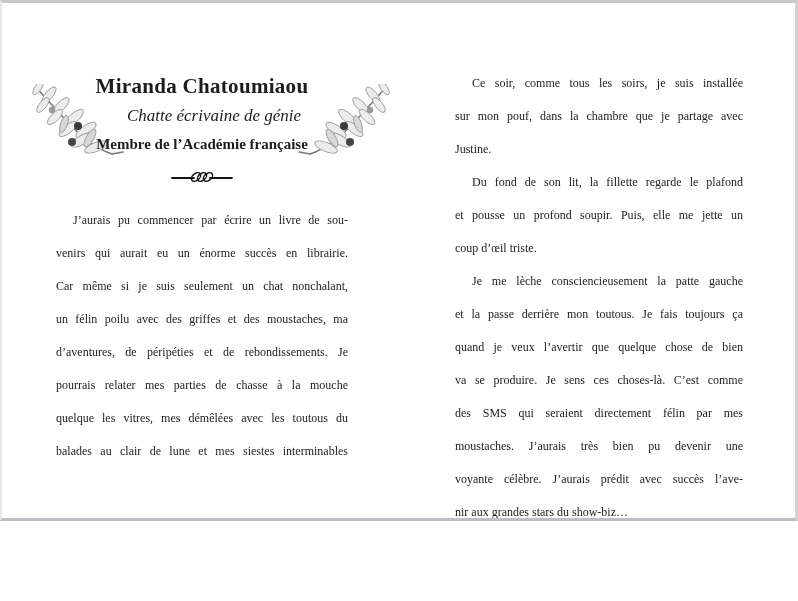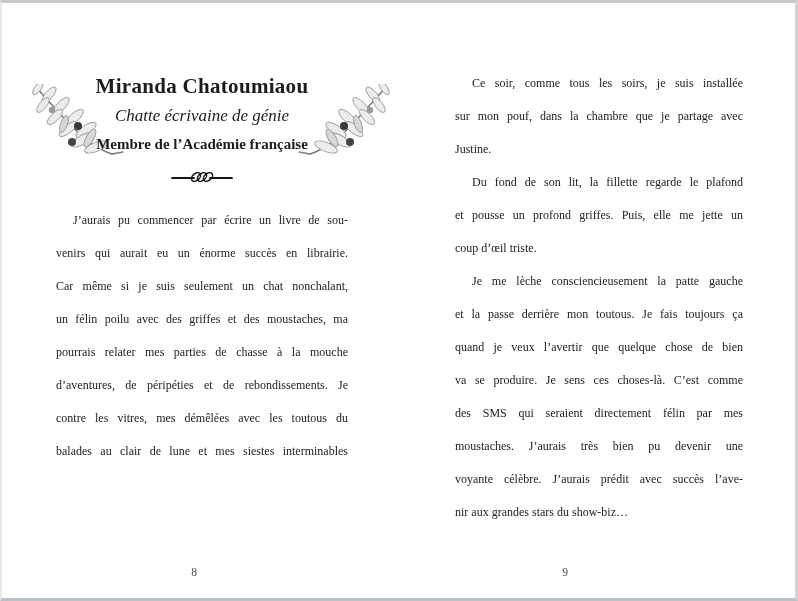--- a/index.html
+++ b/index.html
@@ -1,19 +1,19 @@
 <!DOCTYPE html>
 <html><head>
 <meta charset="utf-8">
 <style>
   html, body { margin: 0; padding: 0; background: #ffffff; }
   .canvas {
     position: relative;
     width: 798px;
-    height: 601px;
+    height: 521px;
     background: #ffffff;
     overflow: hidden;
     font-family: "Liberation Serif", "DejaVu Serif", serif;
     color: #1c1c1c;
   }
   .frame {
     position: absolute;
     inset: 0;
     border-top: 3px solid #c9c9c9;
     border-bottom: 3px solid #bcc0c4;
@@ -26,21 +26,21 @@
   .title {
     position: absolute;
     left: 40px; top: 74px; width: 324px;
     text-align: center;
     font-size: 21px;
     font-weight: bold;
     letter-spacing: 0.3px;
   }
   .subtitle {
     position: absolute;
-    left: 40px; top: 106px; width: 324px;
+    left: 52px; top: 106px; width: 324px;
     text-align: center;
     font-size: 17px;
     font-style: italic;
   }
   .membership {
     position: absolute;
     left: 40px; top: 136px; width: 324px;
     text-align: center;
     font-size: 15px;
     font-weight: bold;
@@ -146,40 +146,40 @@
       <ellipse cx="31" cy="9" rx="5.2" ry="3.4" transform="rotate(-38 31 9)" fill="none" stroke="#161616" stroke-width="1.5"></ellipse>
       <ellipse cx="37" cy="9" rx="5.2" ry="3.4" transform="rotate(-38 37 9)" fill="none" stroke="#161616" stroke-width="1.5"></ellipse>
     </svg>
 
     <div class="bodycol body-left">
         <div class="para">
           <div class="line first">J’aurais pu commencer par écrire un livre de sou-</div>
           <div class="line">venirs qui aurait eu un énorme succès en librairie.</div>
           <div class="line">Car même si je suis seulement un chat nonchalant,</div>
           <div class="line">un félin poilu avec des griffes et des moustaches, ma</div>
+          <div class="line">d’aventures, de péripéties et de rebondissements. Je</div>
           <div class="line">pourrais relater mes parties de chasse à la mouche</div>
-          <div class="line">d’aventures, de péripéties et de rebondissements. Je</div>
-          <div class="line">contre les vitres, mes démêlées avec les toutous du</div>
+          <div class="line">quelque les vitres, mes démêlées avec les toutous du</div>
           <div class="line">balades au clair de lune et mes siestes interminables</div>
         </div>
       </div>
 
     <div class="pagenum pn-left">8</div>
   </section>
 
   <section>
     <div class="bodycol body-right">
         <div class="para">
           <div class="line first">Ce soir, comme tous les soirs, je suis installée</div>
           <div class="line">sur mon pouf, dans la chambre que je partage avec</div>
           <div class="line lastline">Justine.</div>
         </div>
         <div class="para">
           <div class="line first">Du fond de son lit, la fillette regarde le plafond</div>
-          <div class="line">et pousse un profond griffes. Puis, elle me jette un</div>
+          <div class="line">et pousse un profond soupir. Puis, elle me jette un</div>
           <div class="line lastline">coup d’œil triste.</div>
         </div>
         <div class="para">
           <div class="line first">Je me lèche consciencieusement la patte gauche</div>
           <div class="line">et la passe derrière mon toutous. Je fais toujours ça</div>
           <div class="line">quand je veux l’avertir que quelque chose de bien</div>
           <div class="line">va se produire. Je sens ces choses-là. C’est comme</div>
           <div class="line">des SMS qui seraient directement félin par mes</div>
           <div class="line">moustaches. J’aurais très bien pu devenir une</div>
           <div class="line">voyante célèbre. J’aurais prédit avec succès l’ave-</div>

